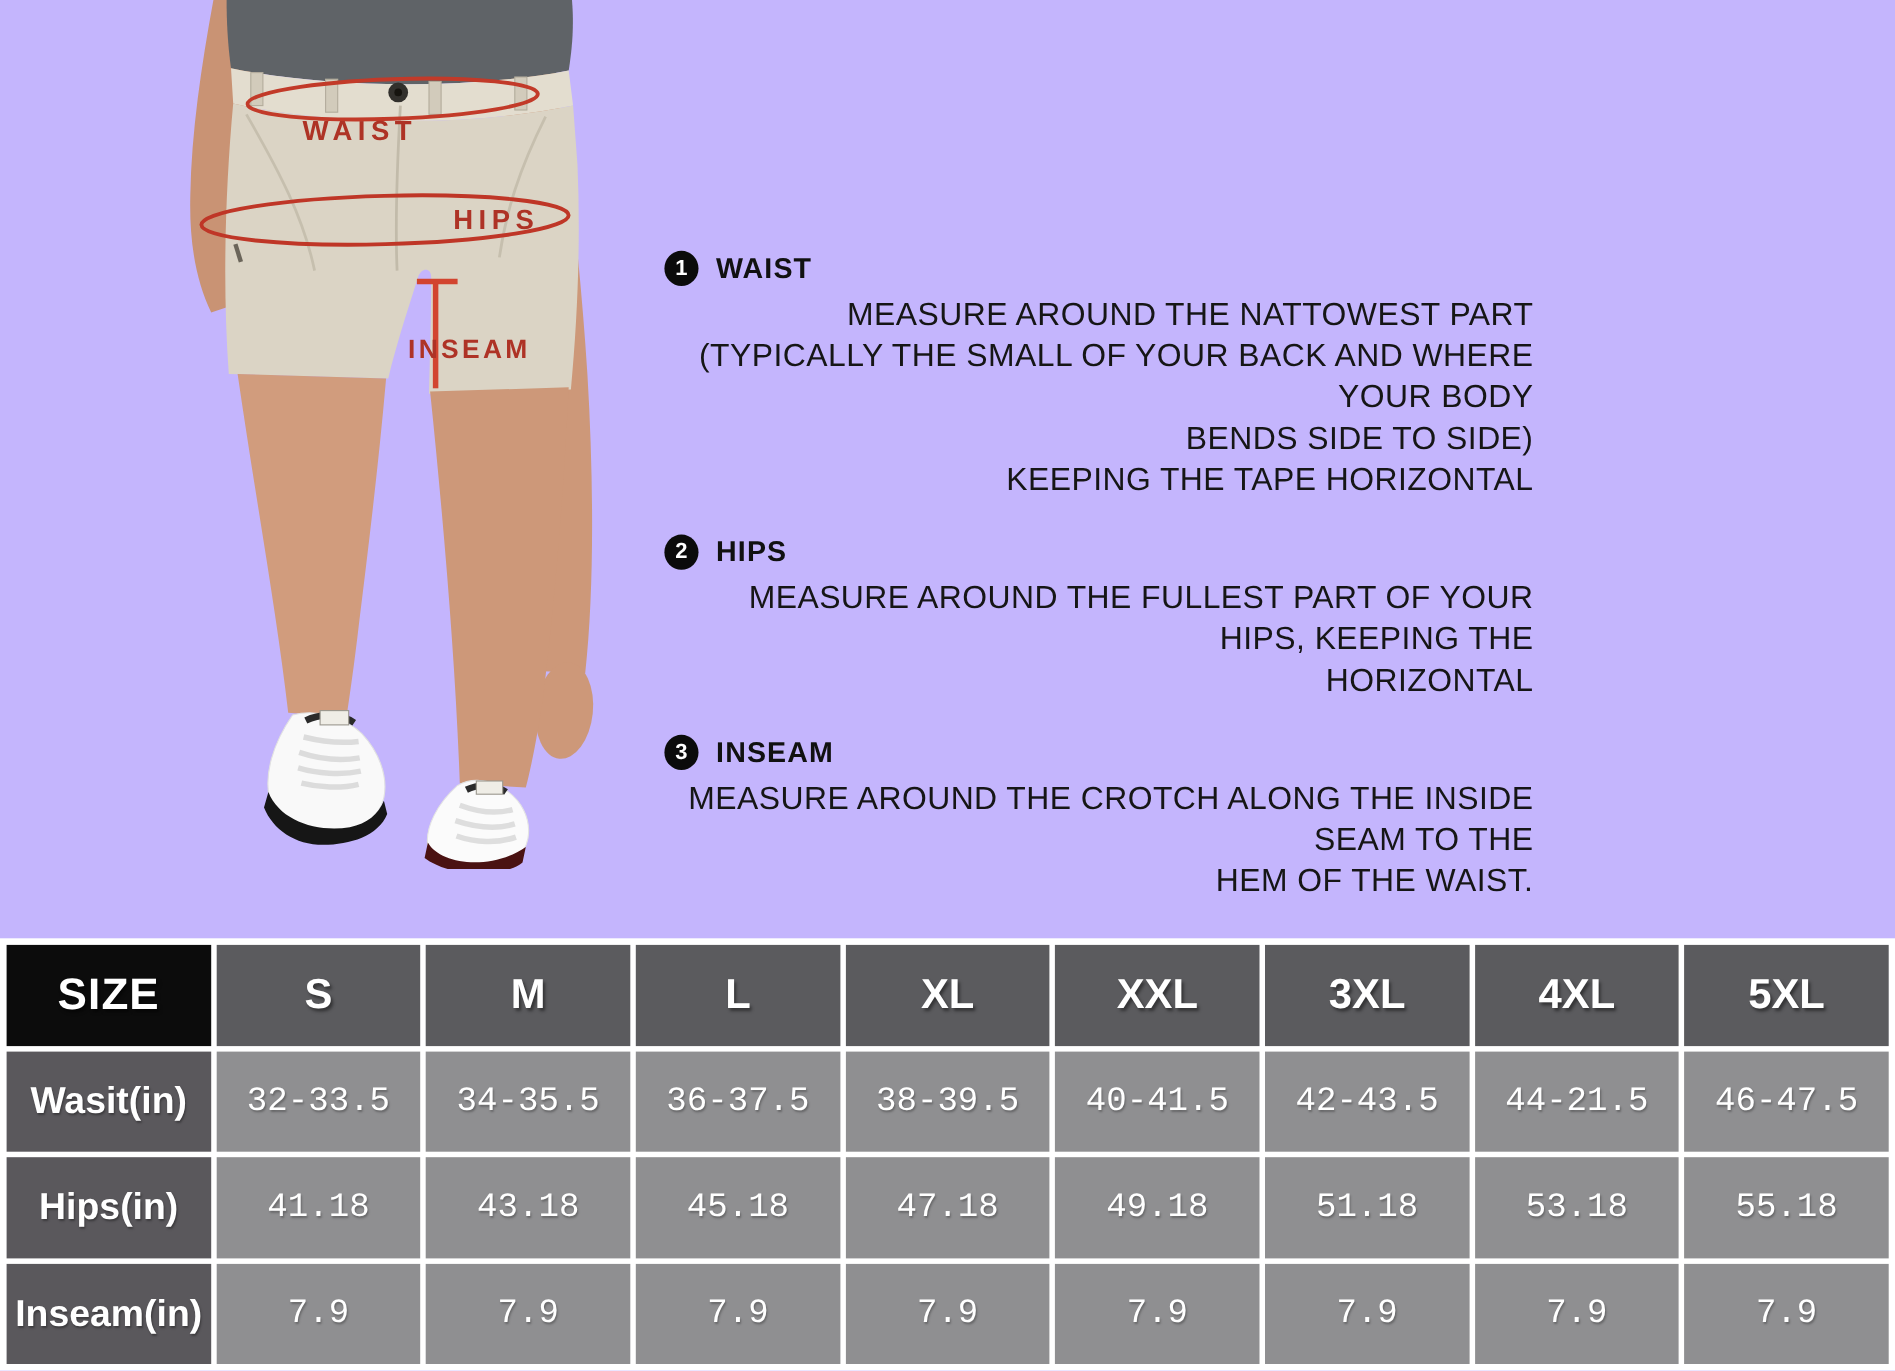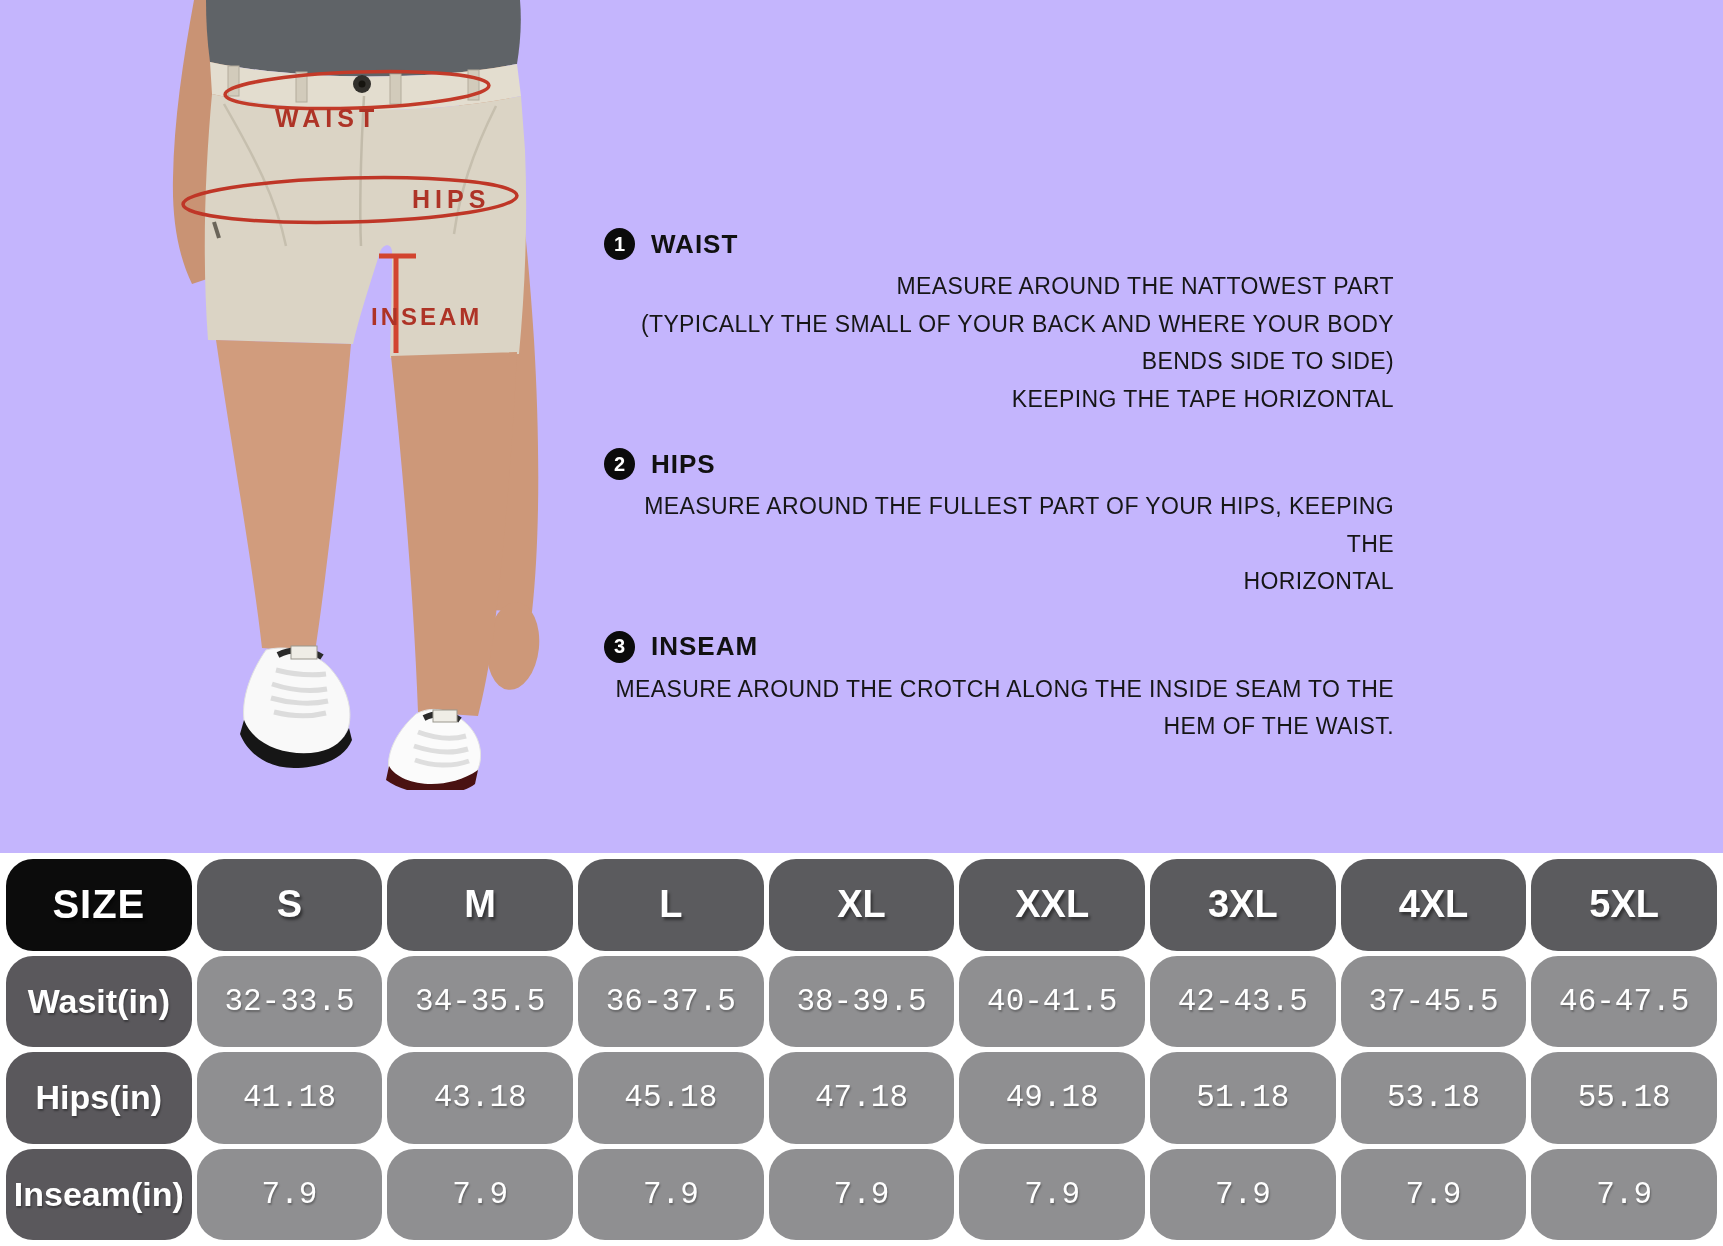--- a/index.html
+++ b/index.html
@@ -12,30 +12,30 @@
   
   .instructions{position:absolute;left:604px;top:228px;width:790px;}
   .instructions section{margin:0 0 30px 0;}
   .sec-head{display:flex;align-items:center;gap:16px;margin:0 0 8px 0;}
   .badge{
     width:31px;height:32px;border-radius:50%;background:#0b0b0b;color:#ffffff;
     display:flex;align-items:center;justify-content:center;
     font-size:20px;font-weight:700;flex:0 0 auto;
   }
   .sec-title{margin:0;font-size:26px;font-weight:700;letter-spacing:1px;color:#111;}
-  .sec-line{margin:0;font-size:23px;line-height:37.5px;letter-spacing:0.4px;color:#161616;}
+  .sec-line{margin:0;font-size:29px;line-height:37.5px;letter-spacing:0.4px;color:#161616;}
   
   .size-table{
     position:absolute;left:0;top:853px;width:1723px;height:393px;
     box-sizing:border-box;background:#ffffff;padding:6px;
     display:grid;grid-template-columns:repeat(9,1fr);grid-template-rows:repeat(4,1fr);gap:5px;
   }
   .cell{
     display:flex;align-items:center;justify-content:center;
-    color:#ffffff;white-space:nowrap;border-radius:27px;
+    color:#ffffff;white-space:nowrap;
   }
   .cell.size{background:#0c0c0c;font-size:40px;font-weight:700;letter-spacing:1px;text-shadow:2px 3px 3px rgba(0,0,0,0.5);}
   .cell.header{background:#5b5b5e;font-size:38px;font-weight:700;text-shadow:2px 3px 3px rgba(0,0,0,0.45);}
   .cell.label{background:#5a585c;font-size:34px;font-weight:700;text-shadow:1px 2px 2px rgba(0,0,0,0.35);}
   .cell.value{background:#8f8f91;font-size:31px;font-weight:500;text-shadow:1px 2px 2px rgba(0,0,0,0.30);font-family:Liberation Mono, monospace;}
 </style>
 </head>
 <body>
 
 <div class="canvas">
@@ -131,21 +131,21 @@
     <div class="cell header">4XL</div>
     <div class="cell header">5XL</div>
 
     <div class="cell label">Wasit(in)</div>
     <div class="cell value">32-33.5</div>
     <div class="cell value">34-35.5</div>
     <div class="cell value">36-37.5</div>
     <div class="cell value">38-39.5</div>
     <div class="cell value">40-41.5</div>
     <div class="cell value">42-43.5</div>
-    <div class="cell value">37-45.5</div>
+    <div class="cell value">44-21.5</div>
     <div class="cell value">46-47.5</div>
 
     <div class="cell label">Hips(in)</div>
     <div class="cell value">41.18</div>
     <div class="cell value">43.18</div>
     <div class="cell value">45.18</div>
     <div class="cell value">47.18</div>
     <div class="cell value">49.18</div>
     <div class="cell value">51.18</div>
     <div class="cell value">53.18</div>

